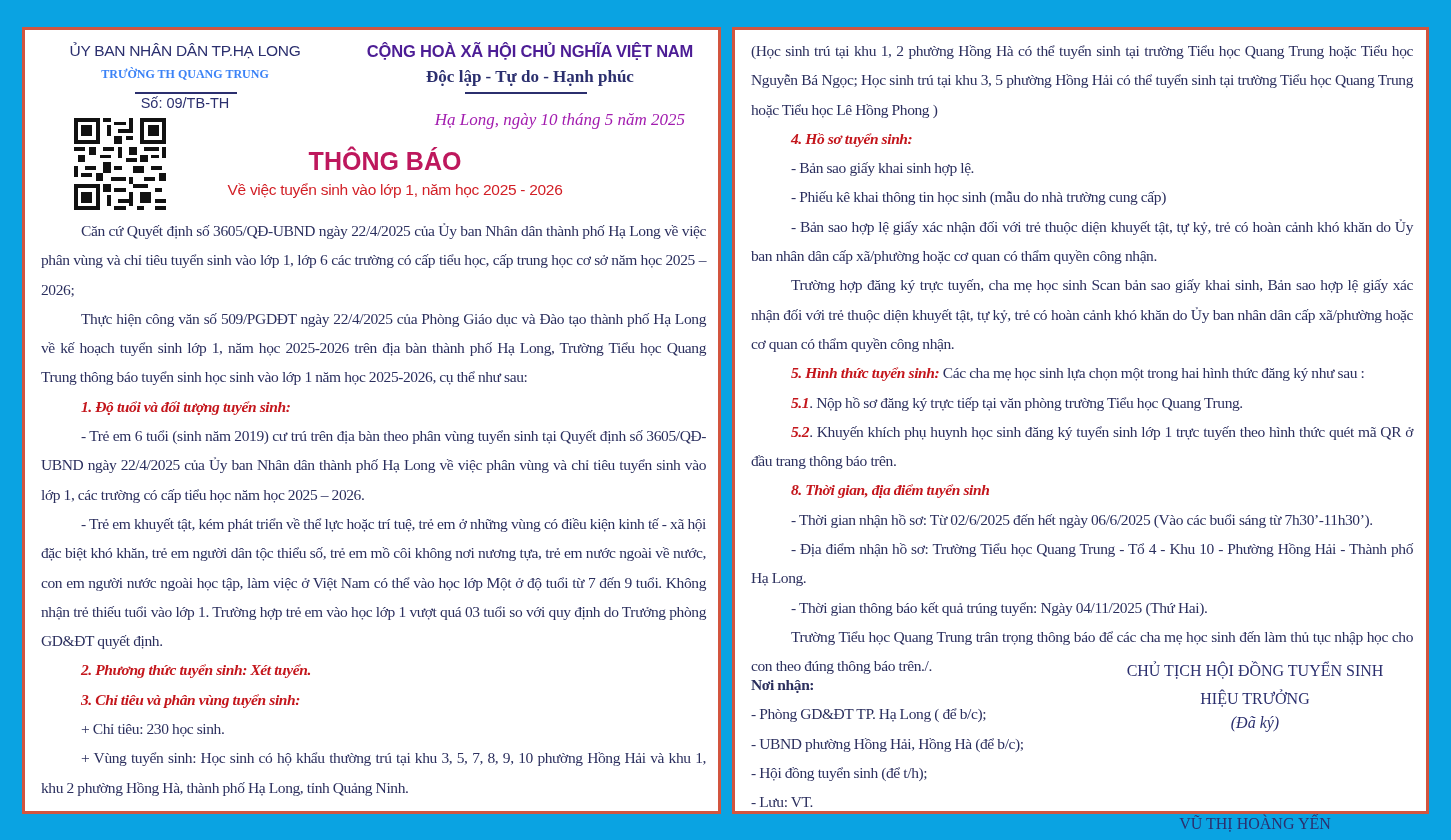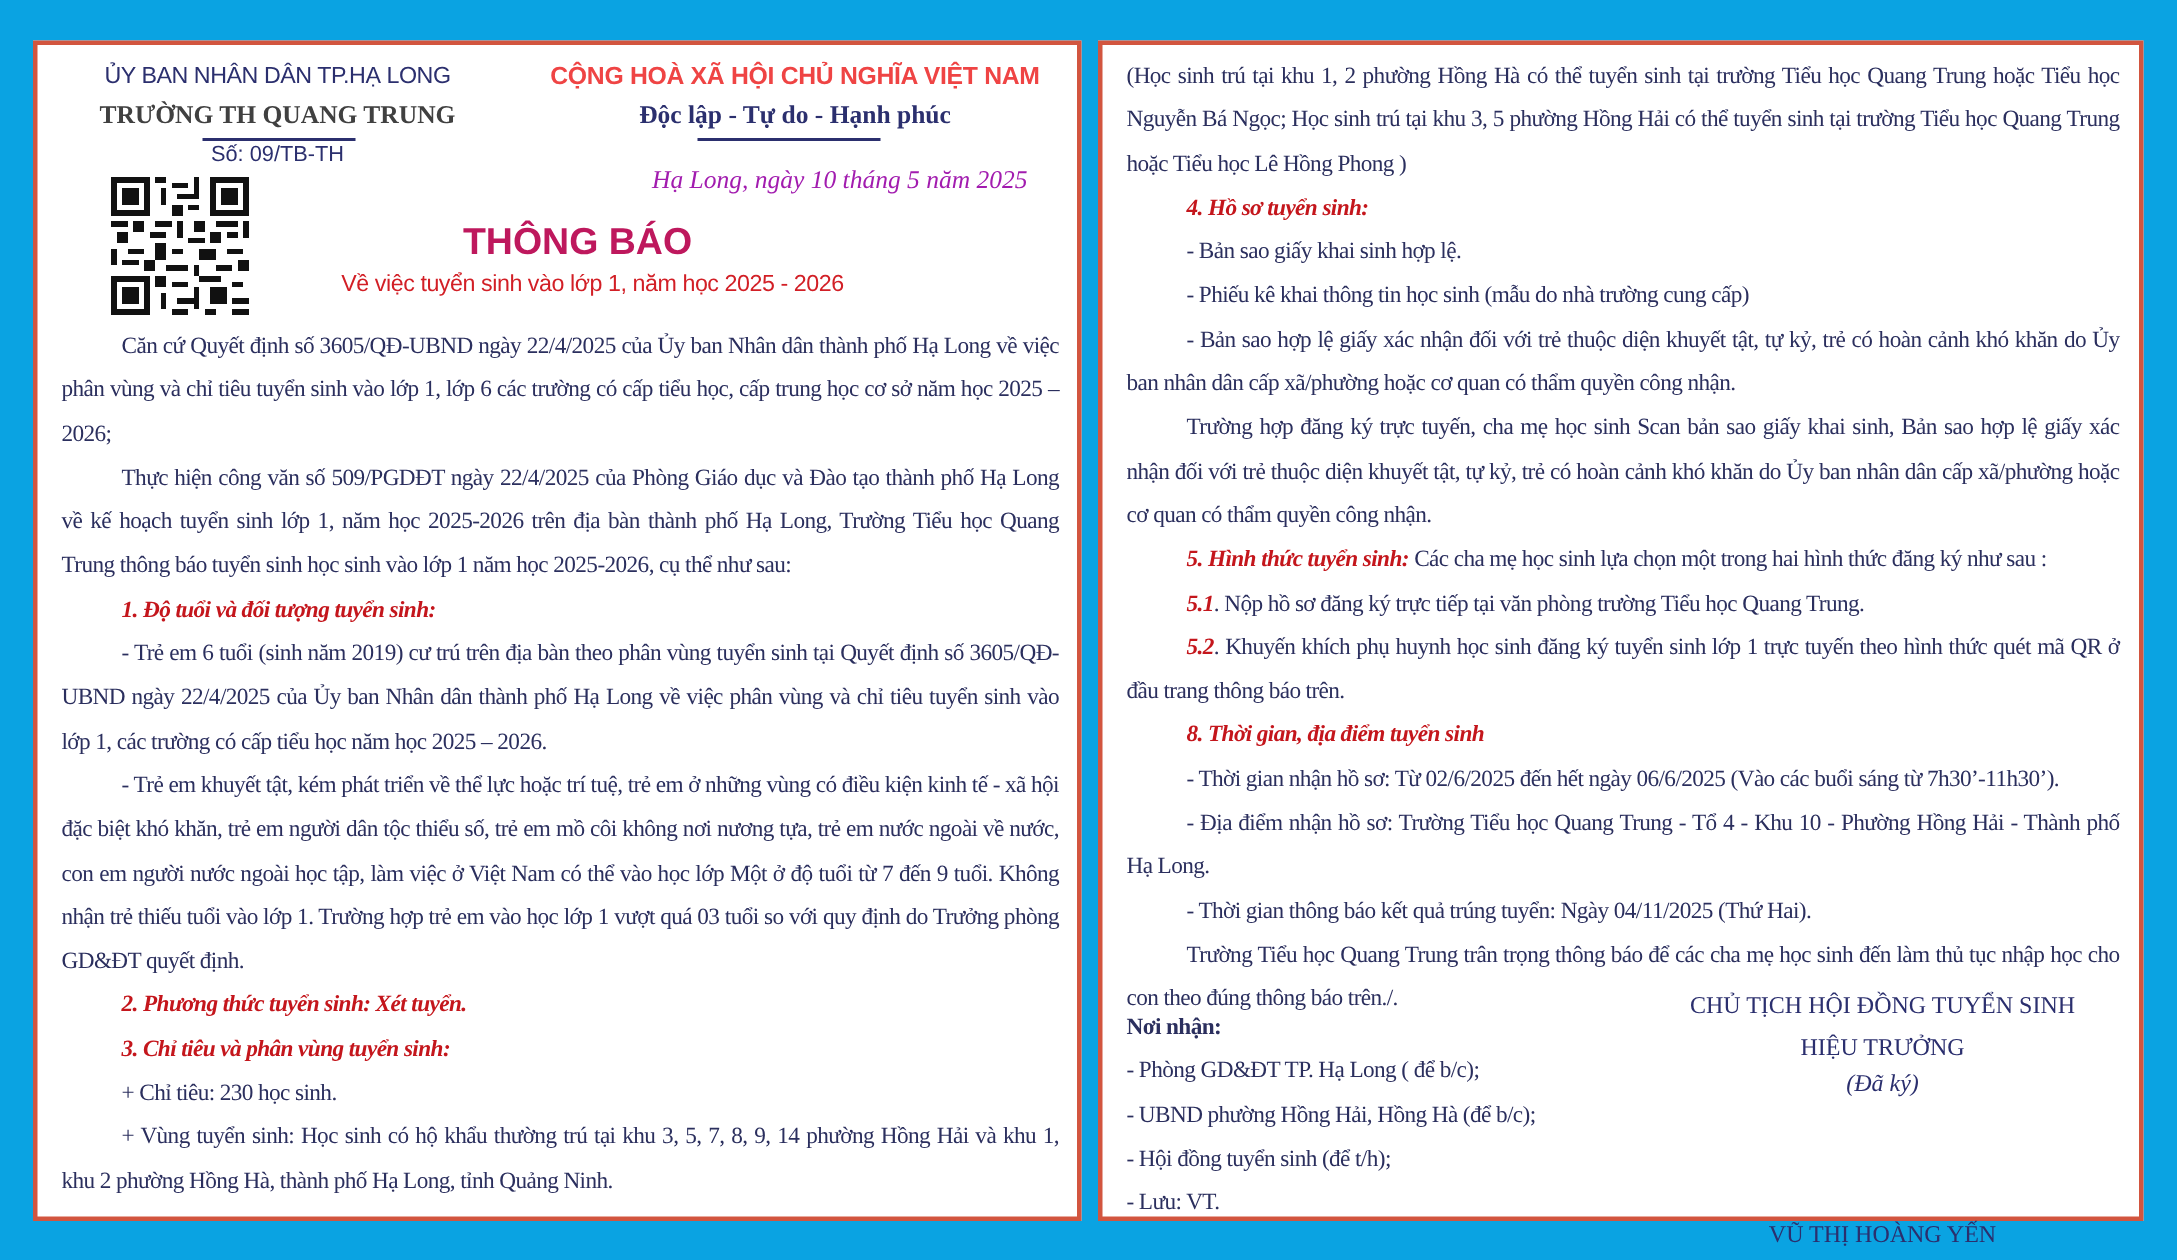--- a/index.html
+++ b/index.html
@@ -17,25 +17,25 @@
     box-sizing: border-box;
   }
   #left-panel { left: 22px; width: 699px; }
   #right-panel { left: 732px; width: 697px; }
 
   .abs { position: absolute; white-space: nowrap; }
   .sans { font-family: "Liberation Sans", sans-serif; }
   .secred { color: #c4161c; font-weight: bold; font-style: italic; }
 
   .hdr-left1 { left: 35px; top: 12px; width: 250px; text-align: center; font-size: 15.5px; letter-spacing: -0.3px; color:#2b2f6e; }
-  .hdr-left2 { left: 35px; top: 37px; width: 250px; text-align: center; font-size: 17px; font-weight: bold; color:#404040; }
+  .hdr-left2 { left: 35px; top: 37px; width: 250px; text-align: center; font-size: 12px; font-weight: bold; color:#3b82f6; }
   .rule1 { position:absolute; left: 110px; top: 62px; width: 102px; height: 2px; background:#2b2f6e; }
   .hdr-left3 { left: 35px; top: 65px; width: 250px; text-align: center; font-size: 14.5px; color:#2b2f6e; }
 
-  .hdr-r1 { left: 335px; top: 12px; width: 340px; text-align: center; font-size: 16.5px; font-weight: bold; letter-spacing: -0.2px; color:#ef4444; }
+  .hdr-r1 { left: 335px; top: 12px; width: 340px; text-align: center; font-size: 16.5px; font-weight: bold; letter-spacing: -0.2px; color:#4c1d95; }
   .hdr-r2 { left: 335px; top: 37px; width: 340px; text-align: center; font-size: 17px; font-weight: bold; color:#2b2f6e; }
   .rule2 { position:absolute; left: 440px; top: 62px; width: 122px; height: 2px; background:#2b2f6e; }
   .date { left: 380px; top: 80px; width: 300px; text-align: right; font-size: 17px; font-style: italic; color:#a21caf; padding-right: 20px; box-sizing:border-box; }
 
   .qr { position:absolute; left: 47px; top: 88px; width: 96px; height: 92px; }
 
   .title { left: 160px; top: 117px; width: 400px; text-align: center; font-size: 25px; font-weight: bold; color:#be185d; }
   .subtitle { left: 160px; top: 151px; width: 420px; text-align: center; font-size: 15.5px; color:#d21f26; letter-spacing: -0.3px; }
 
   .body { position:absolute; left: 16px; width: 665px; font-size: 15.5px; line-height: 29.3px; color:#2b2f5e; letter-spacing: -0.4px; }
@@ -126,21 +126,21 @@
 
   <div class="body" id="left-body">
     <p class="ind">Căn cứ Quyết định số 3605/QĐ-UBND ngày 22/4/2025 của Ủy ban Nhân dân thành phố Hạ Long về việc phân vùng và chỉ tiêu tuyển sinh vào lớp 1, lớp 6 các trường có cấp tiểu học, cấp trung học cơ sở năm học 2025 – 2026;</p>
     <p class="ind">Thực hiện công văn số 509/PGDĐT ngày 22/4/2025 của Phòng Giáo dục và Đào tạo thành phố Hạ Long về kế hoạch tuyển sinh lớp 1, năm học 2025-2026 trên địa bàn thành phố Hạ Long, Trường Tiểu học Quang Trung thông báo tuyển sinh học sinh vào lớp 1 năm học 2025-2026, cụ thể như sau:</p>
     <p class="ind2 secred">1. Độ tuổi và đối tượng tuyển sinh:</p>
     <p class="ind"> - Trẻ em 6 tuổi (sinh năm 2019) cư trú trên địa bàn theo phân vùng tuyển sinh tại Quyết định số 3605/QĐ-UBND ngày 22/4/2025 của Ủy ban Nhân dân thành phố Hạ Long về việc phân vùng và chỉ tiêu tuyển sinh vào lớp 1, các trường có cấp tiểu học năm học 2025 – 2026.</p>
     <p class="ind">- Trẻ em khuyết tật, kém phát triển về thể lực hoặc trí tuệ, trẻ em ở những vùng có điều kiện kinh tế - xã hội đặc biệt khó khăn, trẻ em người dân tộc thiểu số, trẻ em mồ côi không nơi nương tựa, trẻ em nước ngoài về nước, con em người nước ngoài học tập, làm việc ở Việt Nam có thể vào học lớp Một ở độ tuổi từ 7 đến 9 tuổi. Không nhận trẻ thiếu tuổi vào lớp 1. Trường hợp trẻ em vào học lớp 1 vượt quá 03 tuổi so với quy định do Trưởng phòng GD&amp;ĐT quyết định.</p>
     <p class="ind2 secred">2. Phương thức tuyển sinh:  Xét tuyển.</p>
     <p class="ind2 secred">3. Chỉ tiêu và phân vùng tuyển sinh:</p>
     <p class="ind">+ Chỉ tiêu: 230 học sinh.</p>
-    <p class="ind">+ Vùng tuyển sinh: Học sinh có hộ khẩu thường trú tại khu 3, 5, 7, 8, 9, 14 phường Hồng Hải và khu 1, khu 2 phường Hồng Hà, thành phố Hạ Long, tỉnh Quảng Ninh.</p>
+    <p class="ind">+ Vùng tuyển sinh: Học sinh có hộ khẩu thường trú tại khu 3, 5, 7, 8, 9, 10 phường Hồng Hải và khu 1, khu 2 phường Hồng Hà, thành phố Hạ Long, tỉnh Quảng Ninh.</p>
   </div>
 </div>
 
 <div class="panel" id="right-panel">
   <div class="body" id="right-body">
     <p> (Học sinh trú tại khu 1, 2 phường Hồng Hà có thể tuyển sinh tại trường Tiểu học Quang Trung hoặc Tiểu học Nguyễn  Bá Ngọc; Học sinh trú tại khu 3, 5 phường Hồng Hải có thể tuyển sinh tại trường Tiểu học Quang Trung hoặc Tiểu học Lê Hồng Phong  )</p>
     <p class="ind2 secred">4. Hồ sơ tuyển sinh:</p>
     <p class="ind">- Bản sao giấy khai sinh hợp lệ.</p>
     <p class="ind">- Phiếu kê khai thông tin học sinh (mẫu do nhà trường cung cấp)</p>
     <p class="ind">- Bản sao hợp lệ giấy xác nhận đối với trẻ thuộc diện khuyết tật, tự kỷ, trẻ có hoàn cảnh khó khăn do Ủy ban nhân dân cấp xã/phường hoặc cơ quan có thẩm quyền công nhận.</p>

